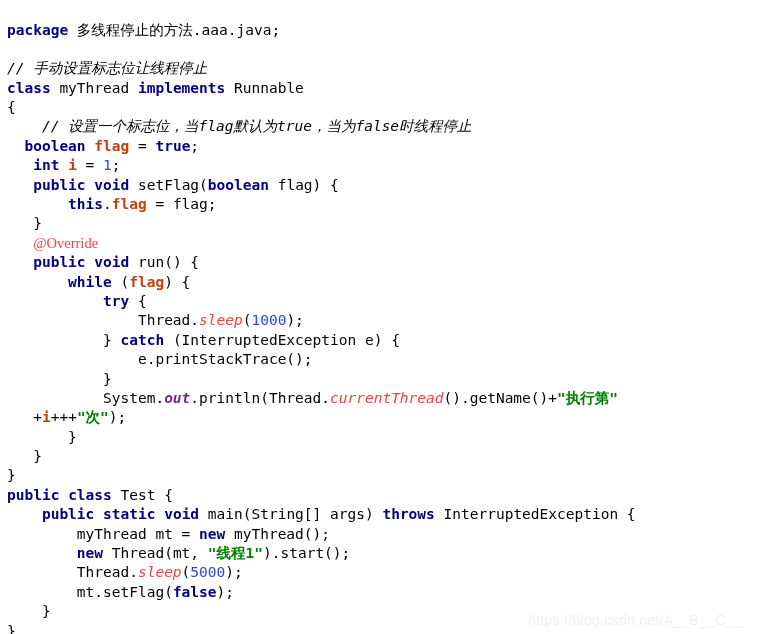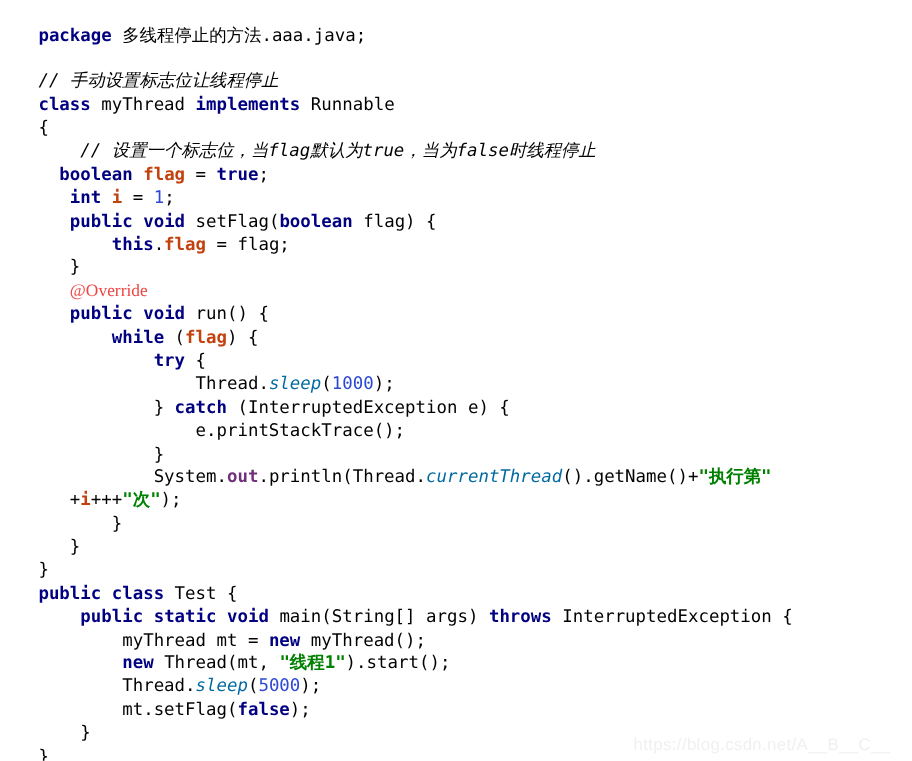--- a/index.html
+++ b/index.html
@@ -28,32 +28,32 @@
     font-size: 14.5px;
     line-height: 19.4px;
     white-space: pre;
     letter-spacing: 0px;
     color: #000000;
   }
   .ln {
     display: block;
     height: 19.4px;
     white-space: pre;
-    padding-left: 32px;
+    padding-left: 7px;
   }
   
   .kw   { color: #000080; font-weight: bold; }
   .pln  { color: #000000; }
   .cmt  { color: #000000; font-style: italic; }
   .ann  { color: #ef4444; font-family: Liberation Serif, serif; }
   .fld  { color: #c2410c; font-weight: bold; }
-  .fldi { color: #70307a; font-weight: bold; }
+  .fldi { color: #70307a; font-weight: bold; font-style: italic; }
   .num  { color: #2b48d6; }
   .str  { color: #008000; font-weight: bold; }
-  .mtd  { color: #0369a1; font-style: italic; }
+  .mtd  { color: #ef4444; font-style: italic; }
   #watermark {
     position: absolute;
     right: 18px;
     bottom: 6px;
     font-family: "Liberation Sans", sans-serif;
     font-size: 14px;
     color: #f0f0f0;
     letter-spacing: 0.3px;
     white-space: pre;
   }

